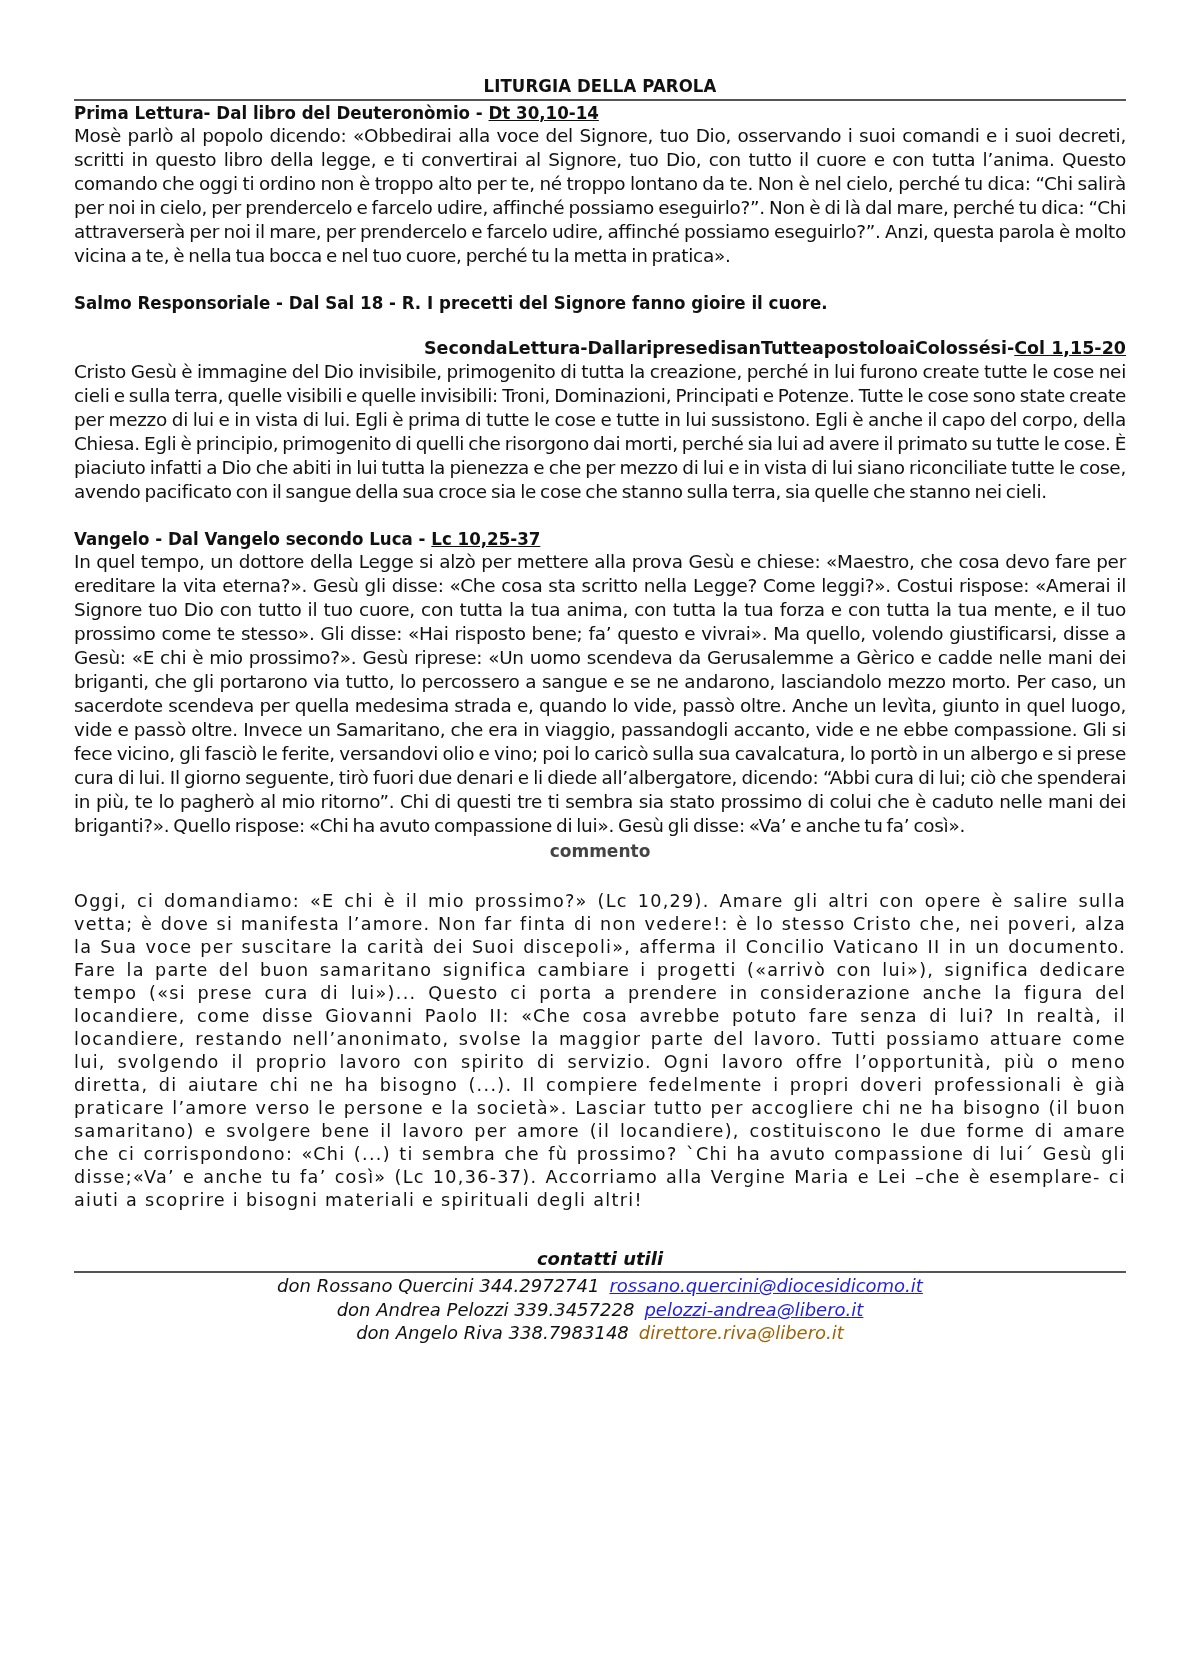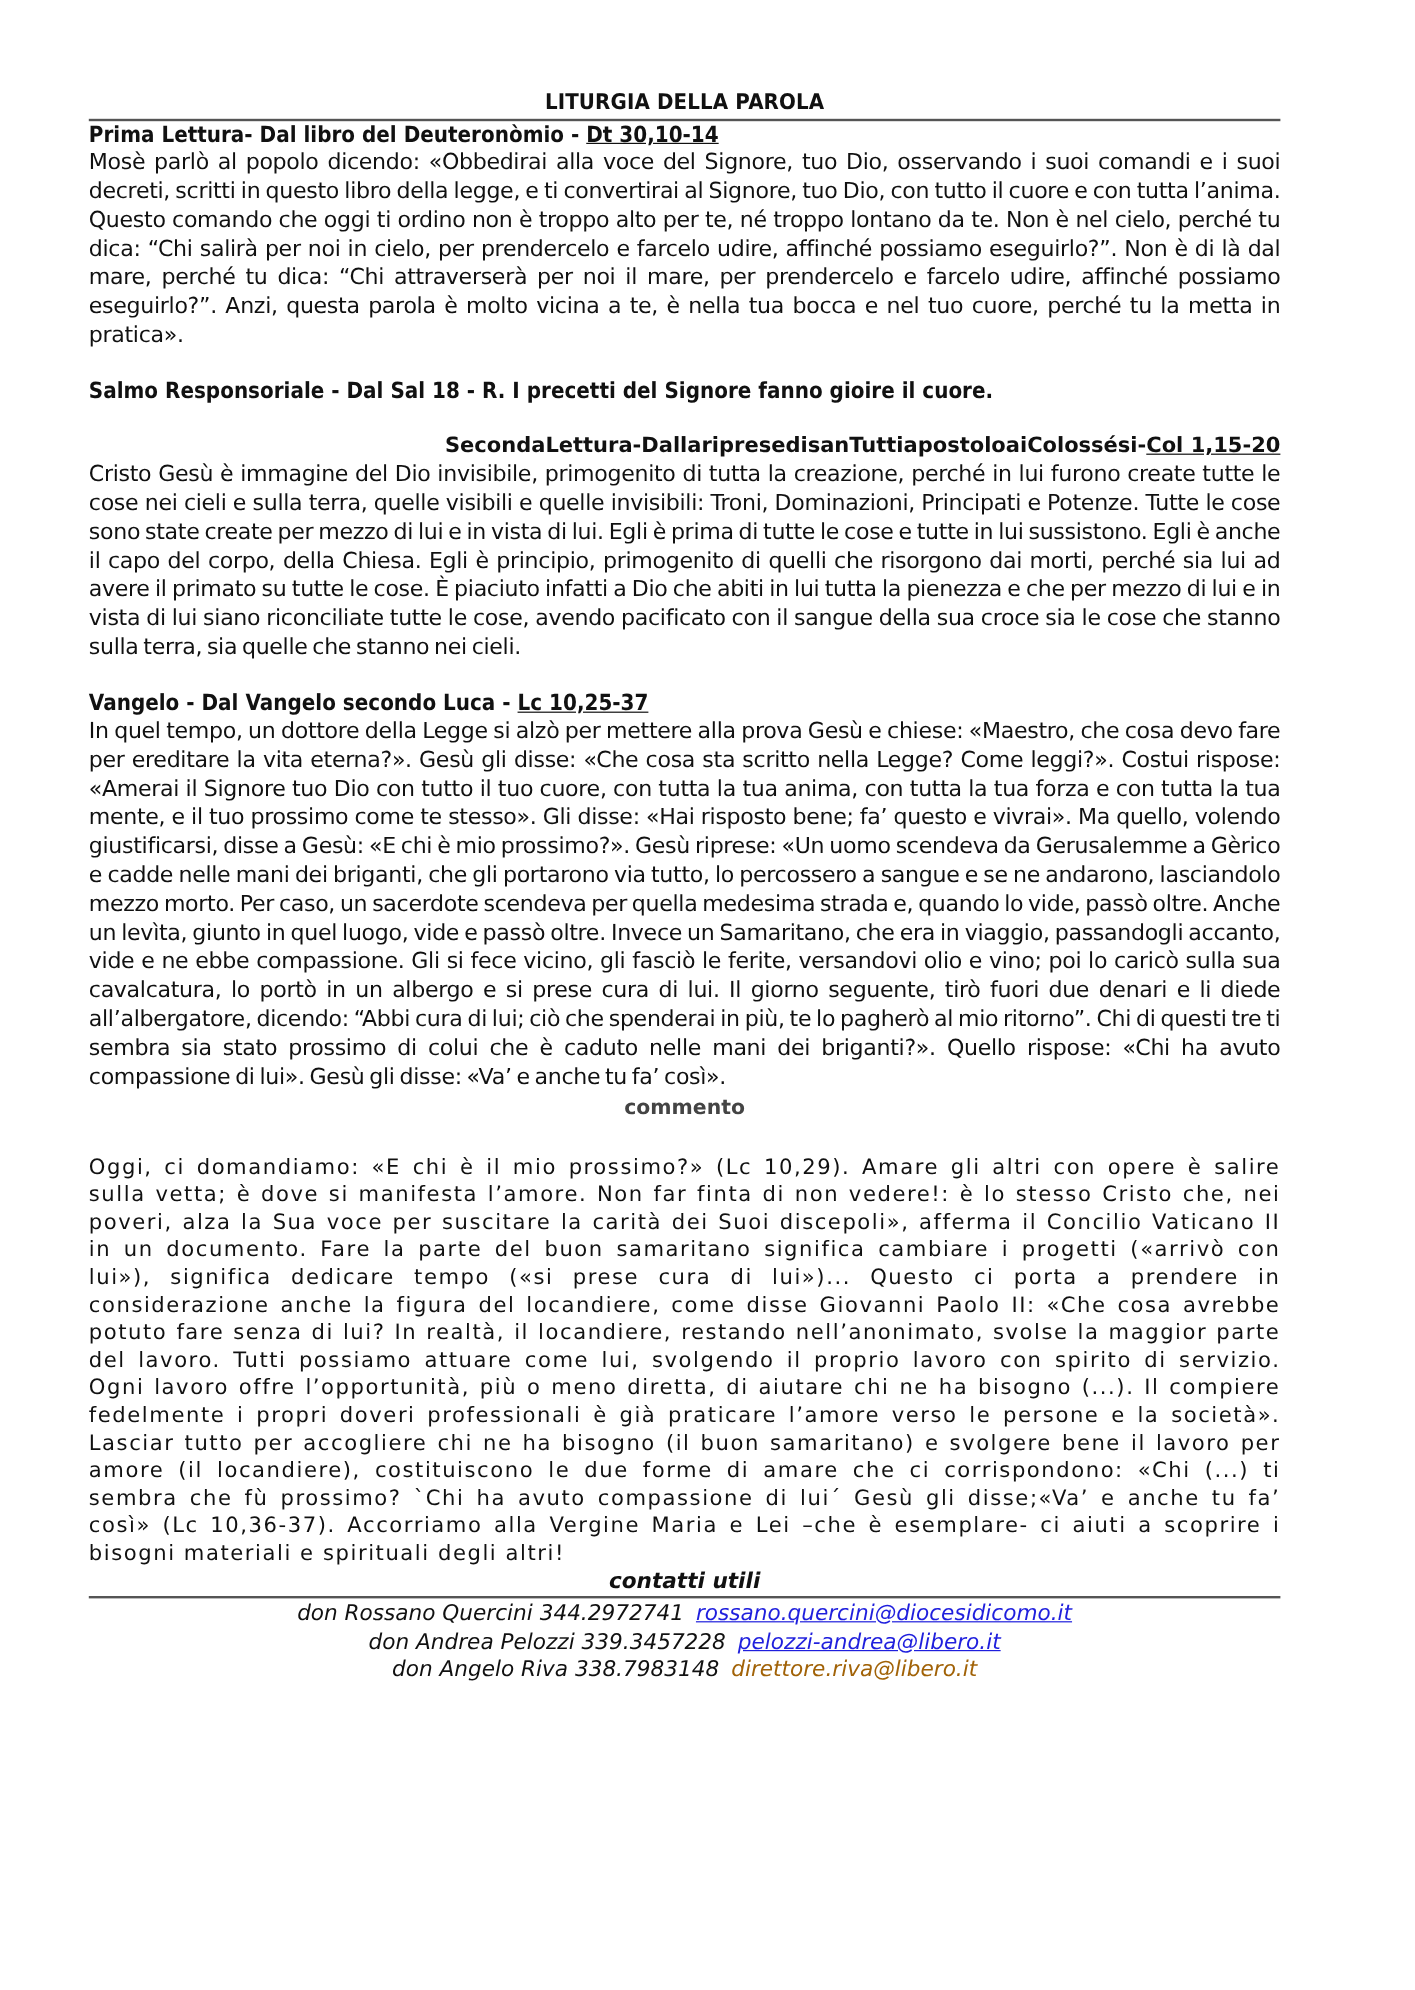--- a/index.html
+++ b/index.html
@@ -1,21 +1,21 @@
 <!DOCTYPE html>
 <html><head>
 <meta charset="utf-8">
 <style>
   html, body { margin: 0; padding: 0; background: #ffffff; }
   body {
     width: 1179px; height: 1658px; overflow: hidden;
     font-family: "DejaVu Sans", "Liberation Sans", sans-serif;
     color: #111111;
   }
-  .page { position: relative; padding: 74px 112px 0 74px; box-sizing: border-box; width: 1179px; }
+  .page { position: relative; padding: 74px 53px 0 74px; box-sizing: border-box; width: 1179px; }
   .doc-title {
     text-align: center; font-weight: bold; font-size: 18px; line-height: 24px;
     font-family: "DejaVu Sans", sans-serif; letter-spacing: 0.1px;
     transform: scaleX(0.92); transform-origin: center;
   }
   .rule { height: 0; border-top: 2px solid #555555; margin: 1px 0 0 0; }
   .heading {
     font-weight: bold; font-size: 18.5px; line-height: 23px;
     font-family: "DejaVu Sans", sans-serif;
     transform-origin: left; transform: scaleX(0.9); white-space: nowrap;
@@ -34,20 +34,21 @@
   .commento-title {
     text-align: center; font-weight: bold; font-size: 17px; line-height: 22px; color: #444444;
     margin-top: 2px;
   }
   .commento-text {
     font-size: 17.6px; line-height: 23px; text-align: justify; letter-spacing: 1.3px;
     font-family: "DejaVu Sans", sans-serif; color: #111111; margin-top: 28px;
   }
   .contacts-title {
     text-align: center; font-weight: bold; font-style: italic; font-size: 18px; line-height: 22px;
+    margin-top: 36px;
   }
   .contacts {
     text-align: center; font-style: italic; font-size: 18px; line-height: 23.5px; margin-top: 1px;
   }
   .contact-line { white-space: nowrap; }
   .email-link { color: #1f1fdd; text-decoration: underline; }
   .email-plain { color: #a16207; }
   .sp { display: inline-block; width: 10px; }
 </style>
 </head>
@@ -73,21 +74,21 @@
 
   <section>
     <div class="heading justify-wide" id="seconda-heading">
         <span>Seconda</span>
         <span>Lettura</span>
         <span>-</span>
         <span>Dalla</span>
         <span>riprese</span>
         <span>di</span>
         <span>san</span>
-        <span>Tutti</span>
+        <span>Tutte</span>
         <span>apostolo</span>
         <span>ai</span>
         <span>Colossési</span>
         <span>-</span>
         <span class="ref">Col 1,15-20</span>
       </div>
     <div class="body-text">Cristo Gesù è immagine del Dio invisibile, primogenito di tutta la creazione, perché in lui furono create tutte le cose nei cieli e sulla terra, quelle visibili e quelle invisibili: Troni, Dominazioni, Principati e Potenze. Tutte le cose sono state create per mezzo di lui e in vista di lui. Egli è prima di tutte le cose e tutte in lui sussistono. Egli è anche il capo del corpo, della Chiesa. Egli è principio, primogenito di quelli che risorgono dai morti, perché sia lui ad avere il primato su tutte le cose. È piaciuto infatti a Dio che abiti in lui tutta la pienezza e che per mezzo di lui e in vista di lui siano riconciliate tutte le cose, avendo pacificato con il sangue della sua croce sia le cose che stanno sulla terra, sia quelle che stanno nei cieli.</div>
   </section>
 
   <div class="gap"></div>

